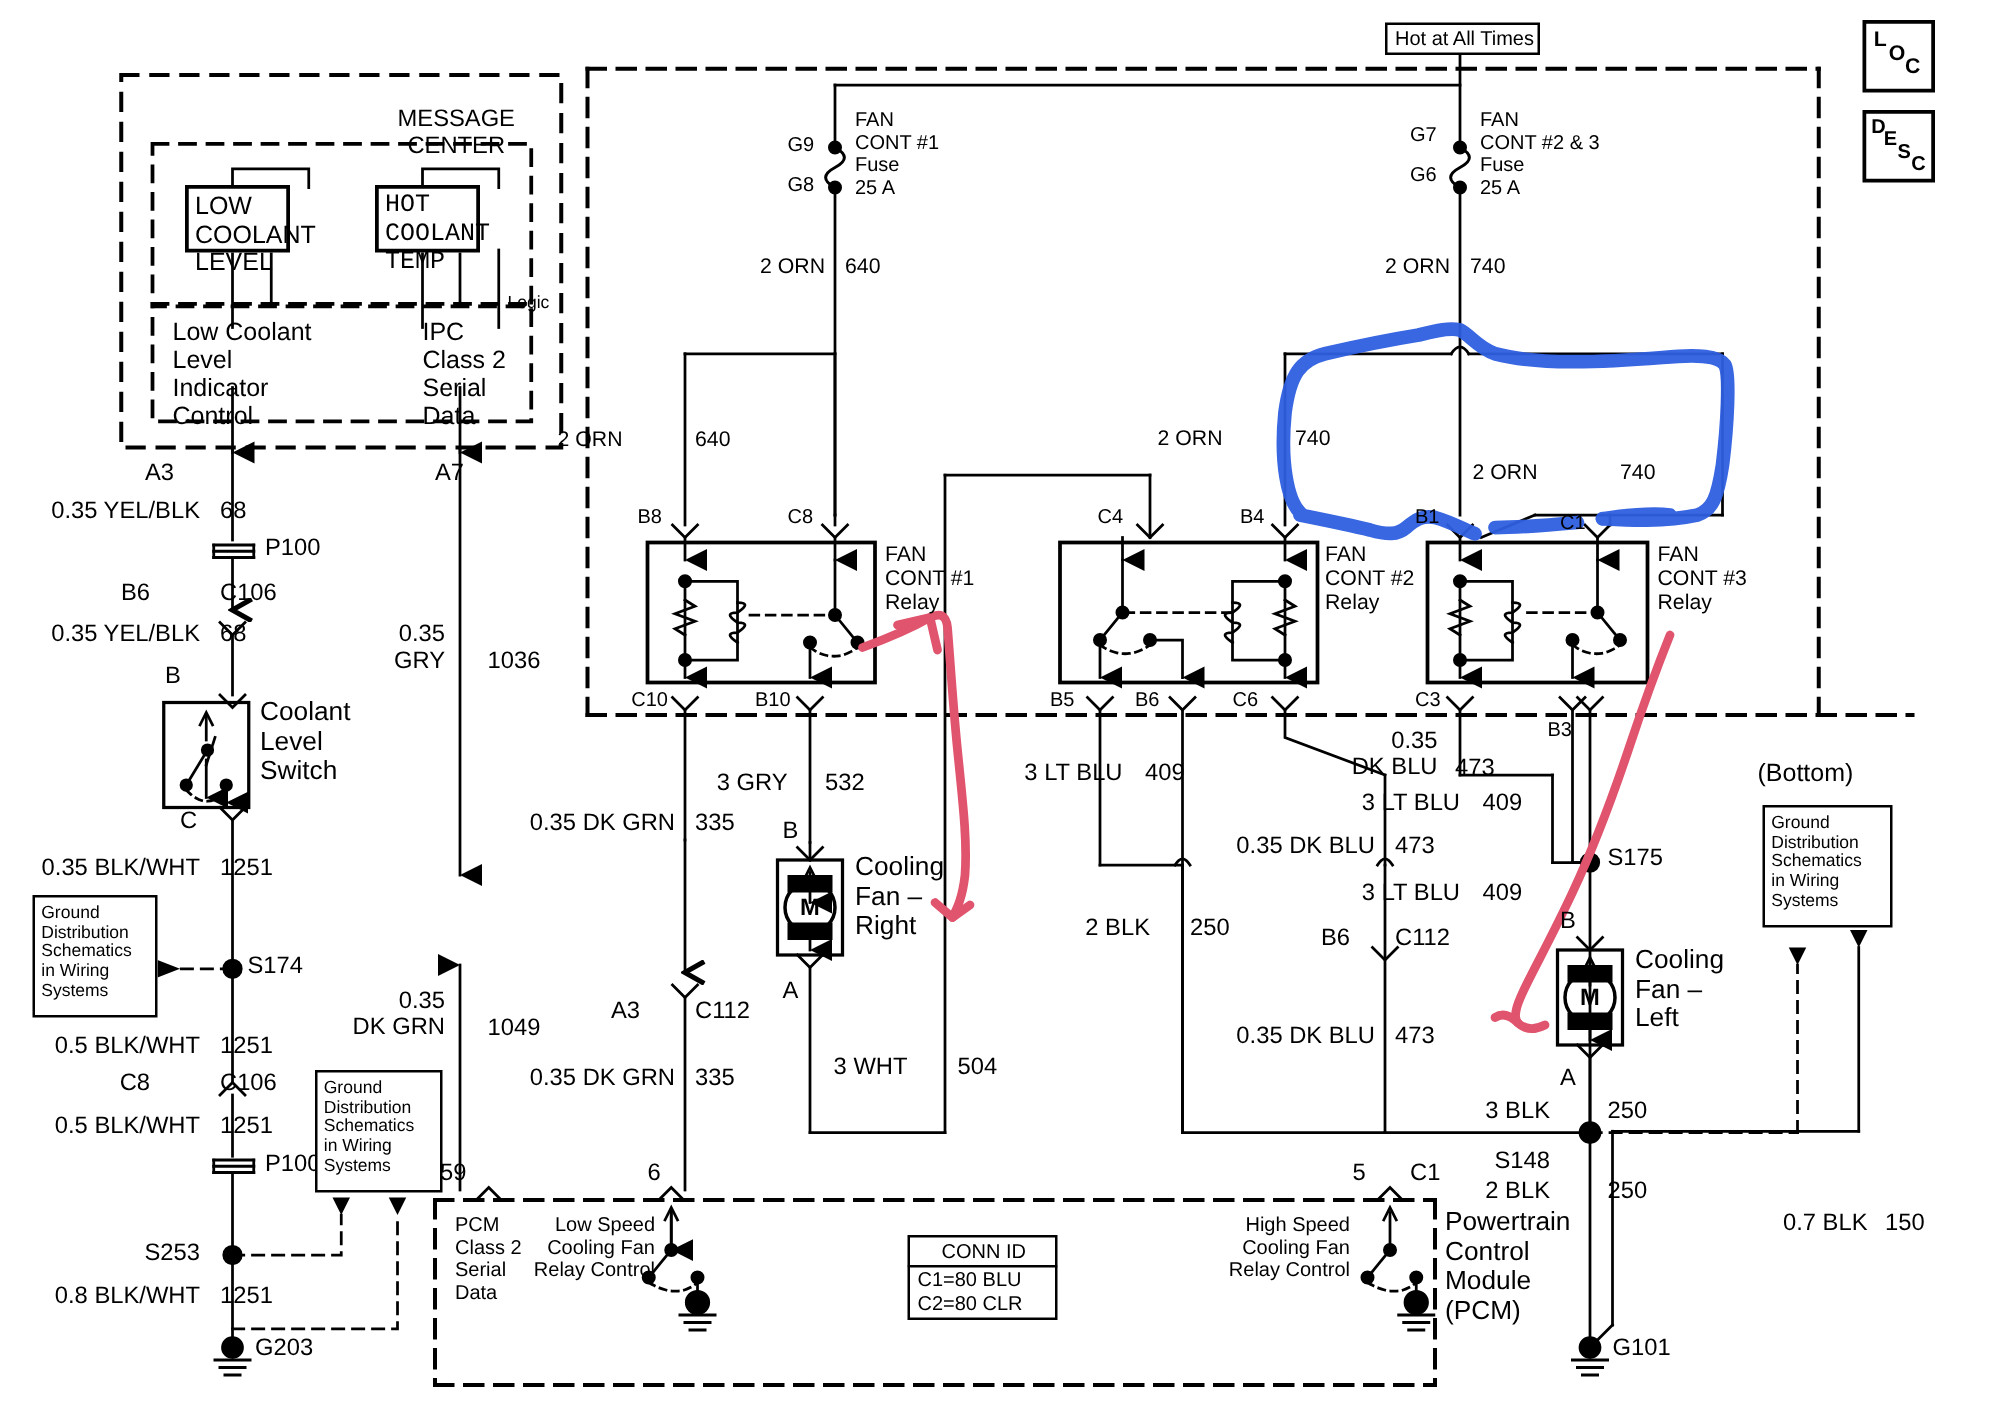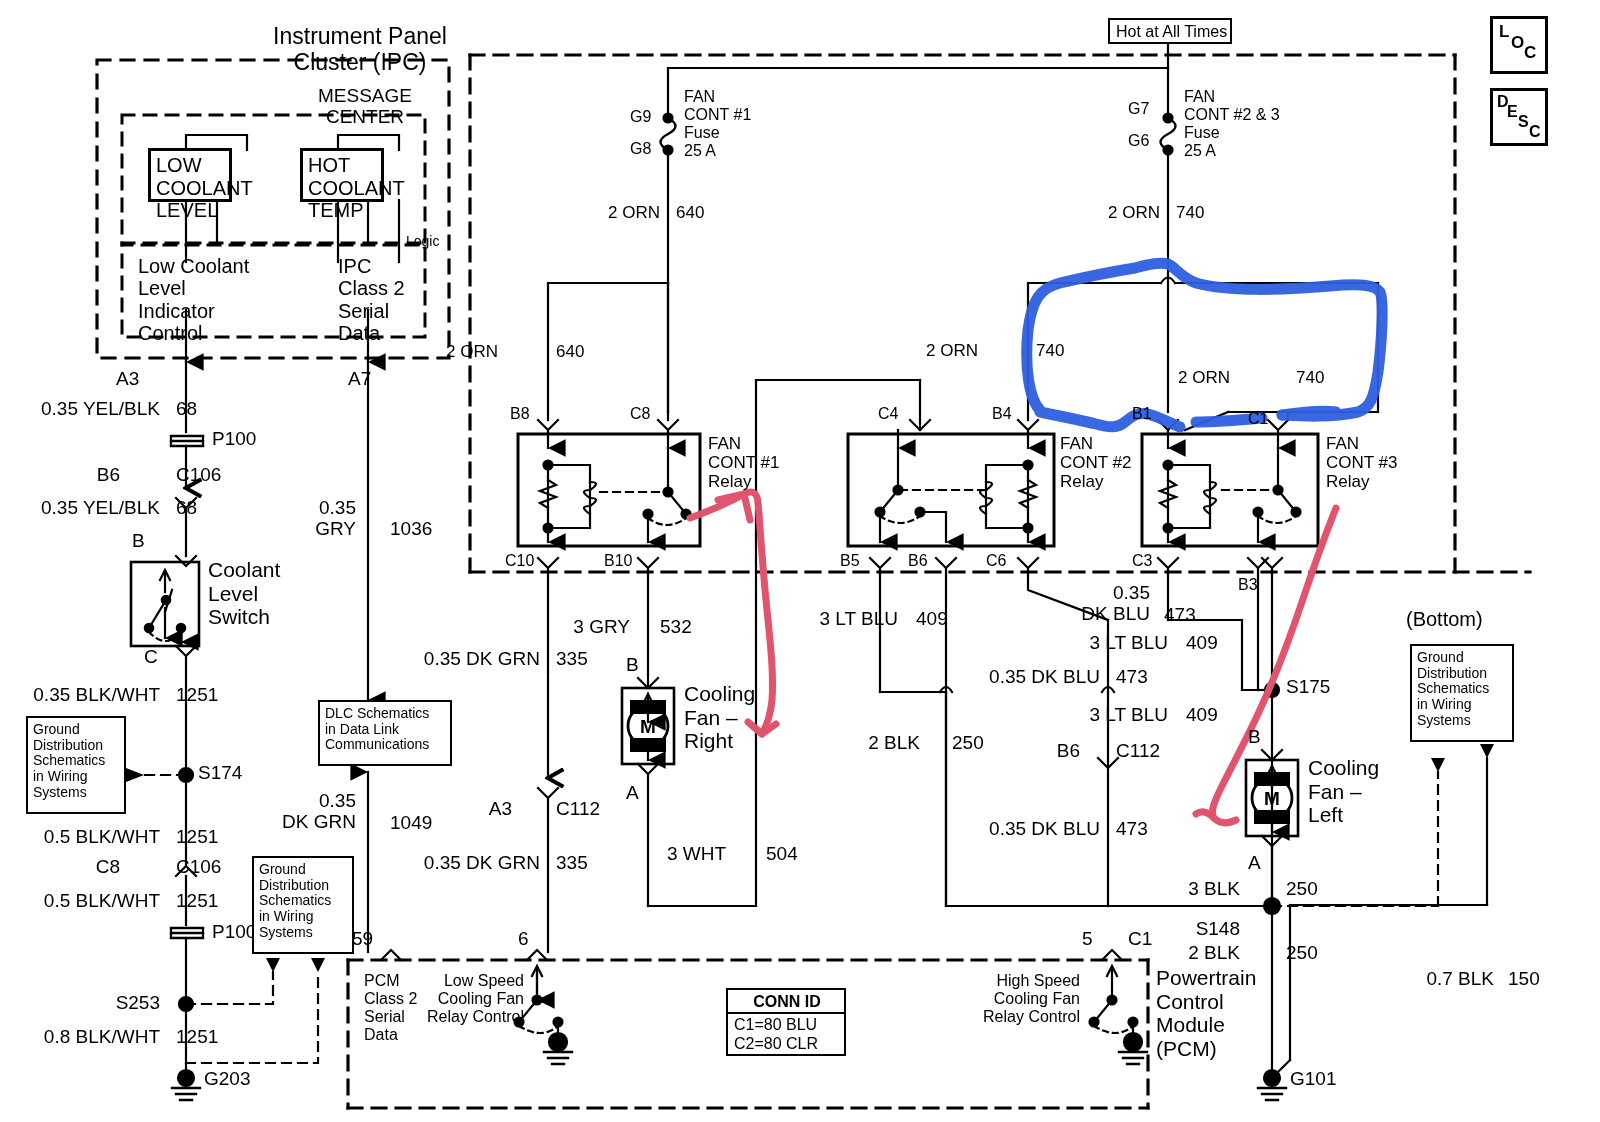--- a/index.html
+++ b/index.html
@@ -360,33 +360,31 @@
   <span class="lbl f17 b" style="left:18px;top:14px;">O</span>
   <span class="lbl f17 b" style="left:31px;top:24px;">C</span>
 </div>
 <div class="icobox" style="left:1490px;top:88px;width:58px;height:58px;">
   <span class="lbl f16 b" style="left:4px;top:2px;">D</span>
   <span class="lbl f16 b" style="left:14px;top:12px;">E</span>
   <span class="lbl f16 b" style="left:25px;top:22px;">S</span>
   <span class="lbl f16 b" style="left:36px;top:32px;">C</span>
 </div>
 
-<div class="lbl f23 ctr" style="left:230px;top:24px;width:260px;">Instrument Panel
-Cluster (IPC)</div>
 <div class="lbl f19 ctr" style="left:300px;top:85px;width:130px;">MESSAGE
 CENTER</div>
 <div class="lbl f14" style="left:406px;top:234px;">Logic</div>
 
 <div class="boxl" style="left:148px;top:148px;width:84px;height:54px;">
   <span class="lbl f15" style="left:5px;top:3px;line-height:1.13;">LOW
 COOLANT
 LEVEL</span>
 </div>
 <div class="boxl" style="left:300px;top:148px;width:84px;height:54px;">
-  <span class="lbl f15" style="left:5px;top:3px;line-height:1.13;">HOT
+  <span class="lbl f15" style="left:5px;top:3px;line-height:1.13;font-family:Liberation Mono, monospace;">HOT
 COOLANT
 TEMP</span>
 </div>
 
 <div class="lbl f15" style="left:138px;top:255px;">Low Coolant
 Level
 Indicator
 Control</div>
 <div class="lbl f15" style="left:338px;top:255px;">IPC
 Class 2
@@ -495,25 +493,20 @@
 Schematics
 in Wiring
 Systems</span>
 </div>
 <div class="refbox" style="left:1410px;top:644px;width:104px;height:98px;">
   <span class="lbl" style="position:static;display:block;font-size:14px;">Ground
 Distribution
 Schematics
 in Wiring
 Systems</span>
-</div>
-<div class="refbox" style="left:318px;top:700px;width:134px;height:66px;">
-  <span class="lbl" style="position:static;display:block;font-size:14px;">DLC Schematics
-in Data Link
-Communications</span>
 </div>
 
 <div class="lbl f19" style="left:348px;top:368px;">A7</div>
 <div class="lbl f19 rt" style="left:266px;top:497px;width:90px;">0.35
 GRY</div>
 <div class="lbl f19" style="left:390px;top:518px;">1036</div>
 <div class="lbl f19 rt" style="left:262px;top:790px;width:94px;">0.35
 DK GRN</div>
 <div class="lbl f19" style="left:390px;top:812px;">1049</div>
 
@@ -585,21 +578,21 @@
 Cooling Fan
 Relay Control</div>
 <div class="lbl f16 rt" style="left:952px;top:972px;width:128px;">High Speed
 Cooling Fan
 Relay Control</div>
 <div class="lbl f21" style="left:1156px;top:966px;">Powertrain
 Control
 Module
 (PCM)</div>
 
-<div class="box" style="left:726px;top:988px;width:120px;height:26px;font-weight:bold;">
+<div class="box" style="left:726px;top:988px;width:120px;height:26px;">
   <span class="lbl f16 ctr" style="left:0;top:3px;width:118px;">CONN ID</span>
 </div>
 <div class="box" style="left:726px;top:1012px;width:120px;height:44px;">
   <span class="lbl f16" style="left:6px;top:2px;">C1=80 BLU</span>
   <span class="lbl f16" style="left:6px;top:21px;">C2=80 CLR</span>
 </div>
 
 </div>
 
 </body></html>

